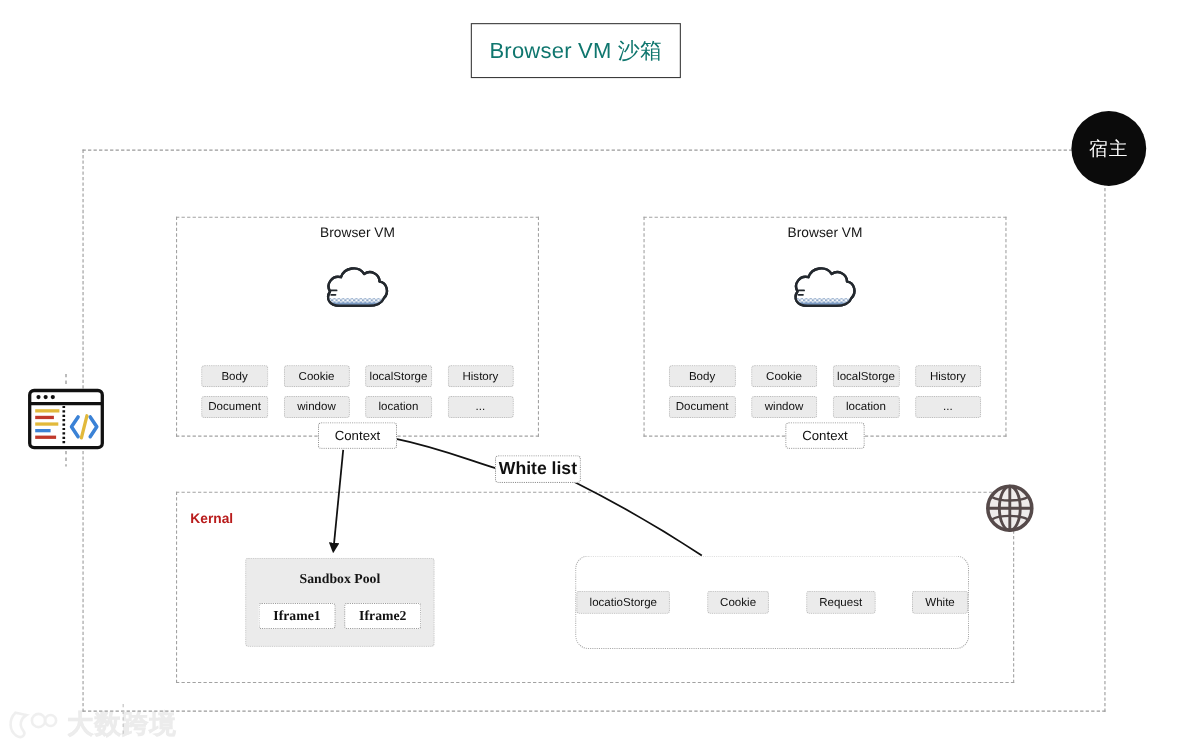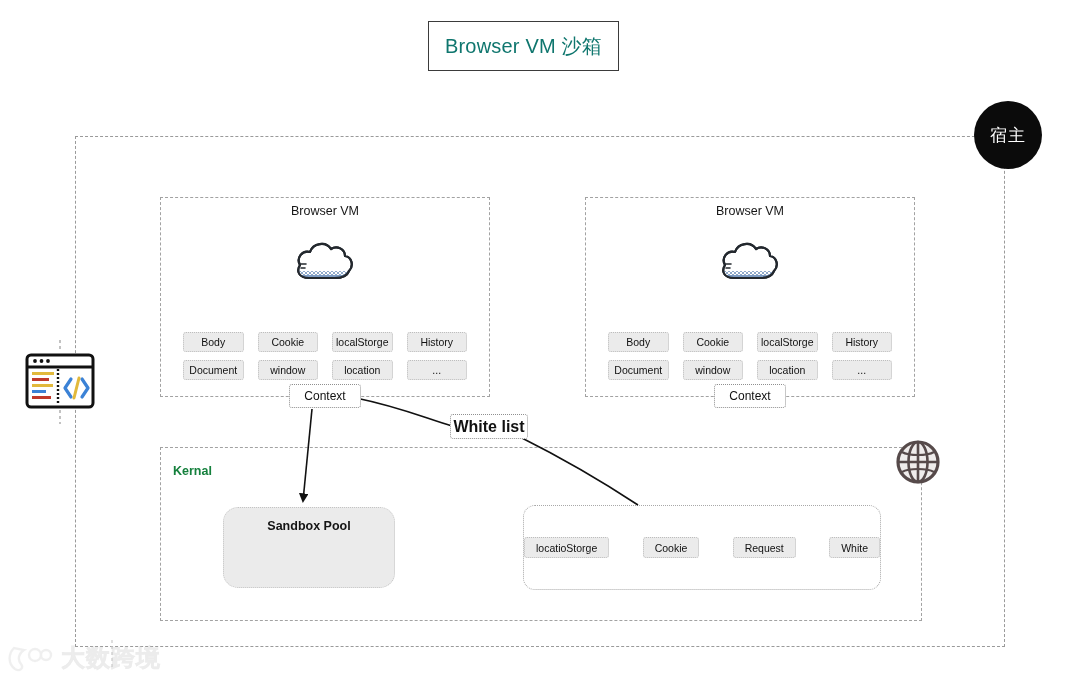--- a/index.html
+++ b/index.html
@@ -147,33 +147,34 @@
     border: 1.3px dashed #a2a2a2;
     background: #ffffff;
     box-sizing: border-box;
   }
   #kernal-label {
     position: absolute;
     left: 12px;
     top: 16px;
     font-size: 12.5px;
     font-weight: bold;
-    color: #15803d;
+    color: #b91c1c;
   }
 
   #sandbox-pool {
     position: absolute;
     left: 62px;
     top: 59px;
     width: 172px;
     height: 81px;
     background: #ebebeb;
     border: 1px dotted #c4c4c4;
-    border-radius: 15px;
-    box-sizing: border-box;
+    border-radius: 3px;
+    box-sizing: border-box;
+    font-family: Liberation Serif, serif;
   }
   #sandbox-pool-title {
     position: absolute;
     top: 11px;
     width: 100%;
     text-align: center;
     font-size: 12.5px;
     font-weight: bold;
     color: #141414;
   }
@@ -385,20 +386,24 @@
   </div>
 
   <div class="context-box">Context</div>
 </div>
 
 <div id="kernal-box">
   <div id="kernal-label">Kernal</div>
 
   <div id="sandbox-pool">
     <div id="sandbox-pool-title">Sandbox Pool</div>
+    <div id="iframe-row">
+      <div class="iframe-pill">Iframe1</div>
+      <div class="iframe-pill">Iframe2</div>
+    </div>
   </div>
 
   <div id="resource-group">
     <div class="res-pill">locatioStorge</div>
     <div class="res-pill">Cookie</div>
     <div class="res-pill">Request</div>
     <div class="res-pill">White</div>
   </div>
 </div>
 

